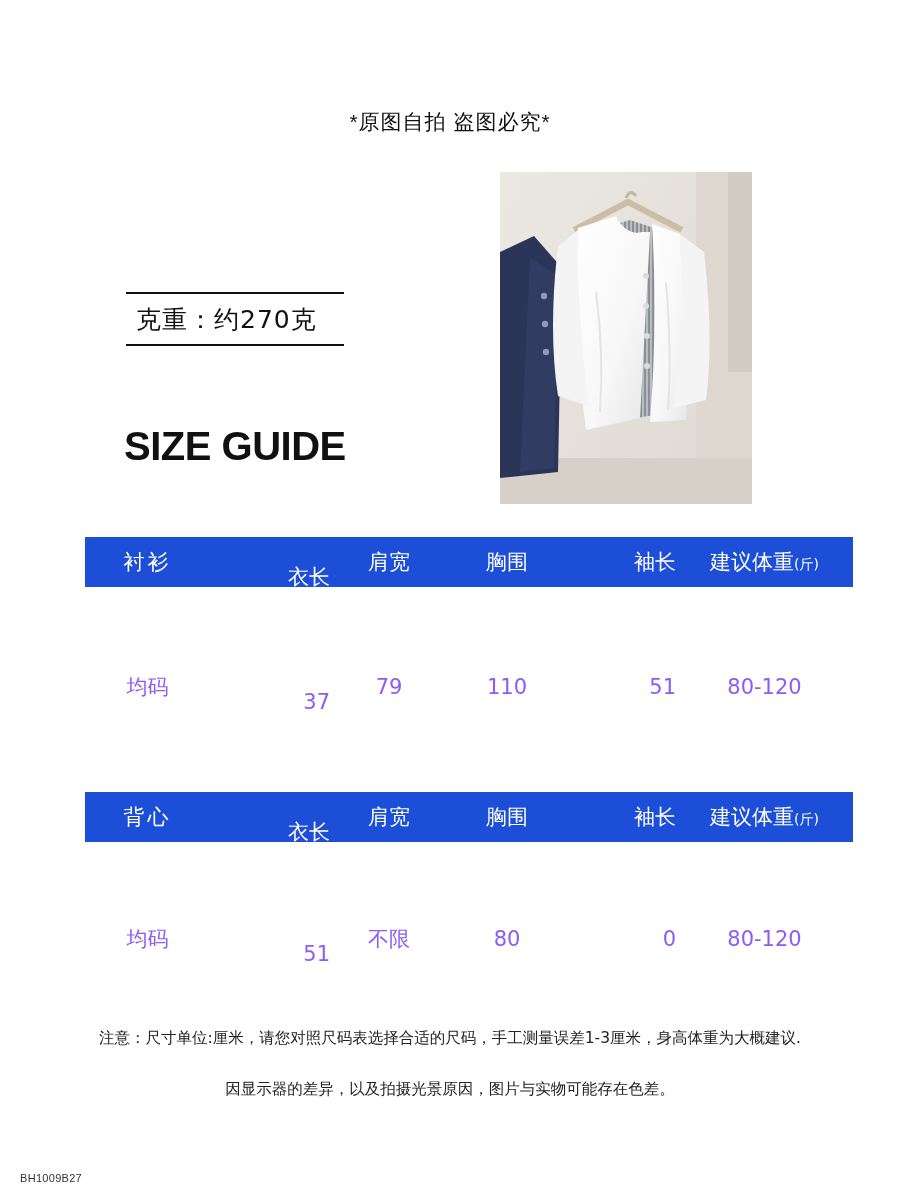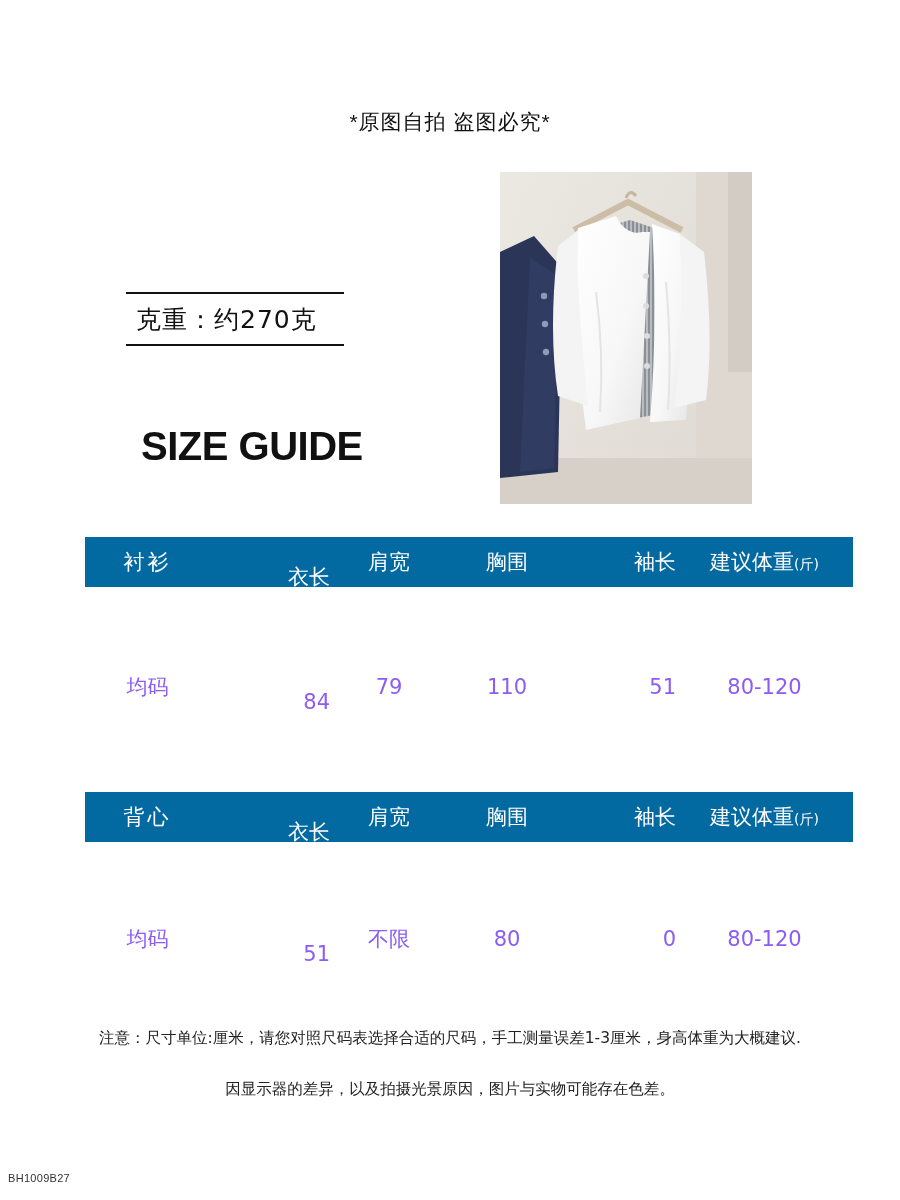--- a/index.html
+++ b/index.html
@@ -65,35 +65,34 @@
   
   .size-guide-title {
     position: absolute;
     left: 124px;
     top: 424px;
     font-size: 40px;
     font-weight: bold;
     letter-spacing: -0.5px;
     color: #111;
     font-family: "Liberation Sans", sans-serif;
-    margin-left: 17px;
   }
 
   
   .table {
     position: absolute;
     left: 85px;
     width: 768px;
   }
   .table.shirt { top: 537px; }
   .table.vest  { top: 792px; }
 
   .thead {
     display: flex;
-    background: #0369a1;
+    background: #1d4ed8;
     color: #ffffff;
     height: 50px;
     align-items: center;
     font-size: 21px;
     font-family: "DejaVu Sans", "Liberation Sans", sans-serif;
   }
   .trow {
     display: flex;
     align-items: center;
     height: 50px;
@@ -123,21 +122,21 @@
     font-size: 15.5px;
     color: #222;
     font-family: "DejaVu Sans", "Liberation Sans", sans-serif;
   }
   .note1 { top: 1028px; }
   .note2 { top: 1079px; font-family: Liberation Mono, monospace; }
 
   
   .footer-code {
     position: absolute;
-    left: 8px;
+    left: 20px;
     top: 1172px;
     font-size: 11px;
     color: #333;
     font-family: "Liberation Sans", sans-serif;
     letter-spacing: 0.3px;
   }
 </style>
 </head>
 <body>
 
@@ -216,21 +215,21 @@
     <div class="c1">衣长</div>
     <div class="c2">肩宽</div>
     <div class="c3">胸围</div>
     <div class="c4">袖长</div>
     <div class="c5">
       <span>建议体重</span><span class="unit-small">(斤)</span>
     </div>
   </div>
   <div class="trow">
     <div class="c0">均码</div>
-    <div class="c1">84</div>
+    <div class="c1">37</div>
     <div class="c2">79</div>
     <div class="c3">110</div>
     <div class="c4">51</div>
     <div class="c5">80-120</div>
   </div>
 </div>
 
 <div class="table vest">
   <div class="thead">
     <div class="c0">背心</div>

